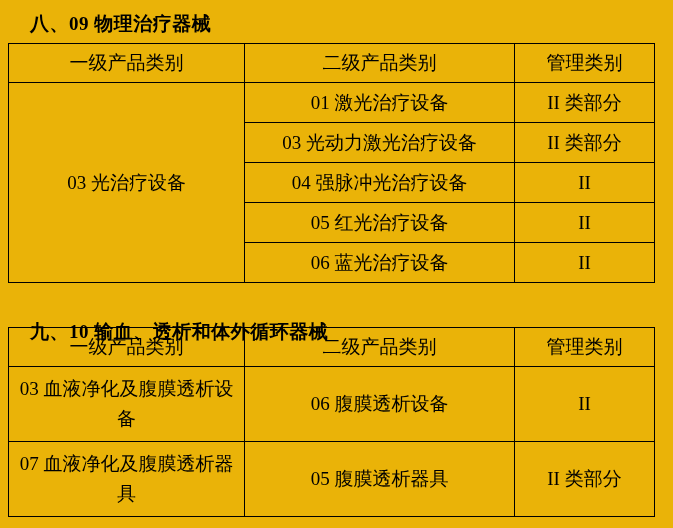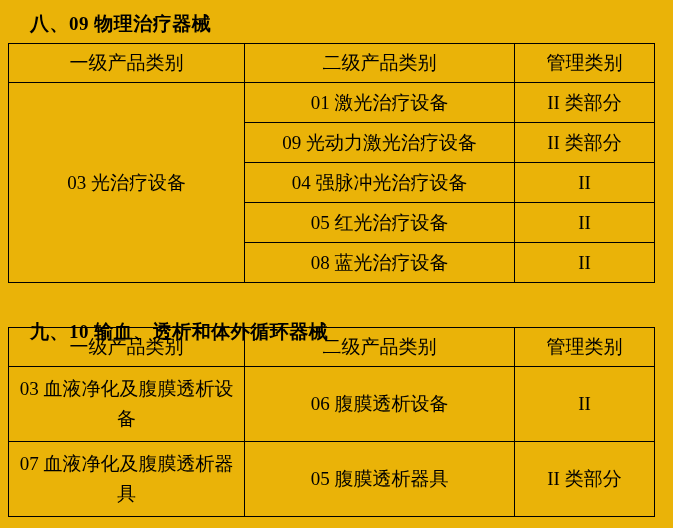--- a/index.html
+++ b/index.html
@@ -81,33 +81,33 @@
         <th>管理类别</th>
       </tr>
     </thead>
     <tbody>
       <tr>
         <td rowspan="5">03 光治疗设备</td>
         <td>01 激光治疗设备</td>
         <td>II 类部分</td>
       </tr>
       <tr>
-        <td>09 光动力激光治疗设备</td>
+        <td>03 光动力激光治疗设备</td>
         <td>II 类部分</td>
       </tr>
       <tr>
         <td>04 强脉冲光治疗设备</td>
         <td>II</td>
       </tr>
       <tr>
         <td>05 红光治疗设备</td>
         <td>II</td>
       </tr>
       <tr>
-        <td>08 蓝光治疗设备</td>
+        <td>06 蓝光治疗设备</td>
         <td>II</td>
       </tr>
     </tbody>
   </table>
 
   <h2 class="section-heading heading-2">九、10 输血、透析和体外循环器械</h2>
 
   <table class="cat-table table-2">
     <colgroup>
         <col class="c1">

